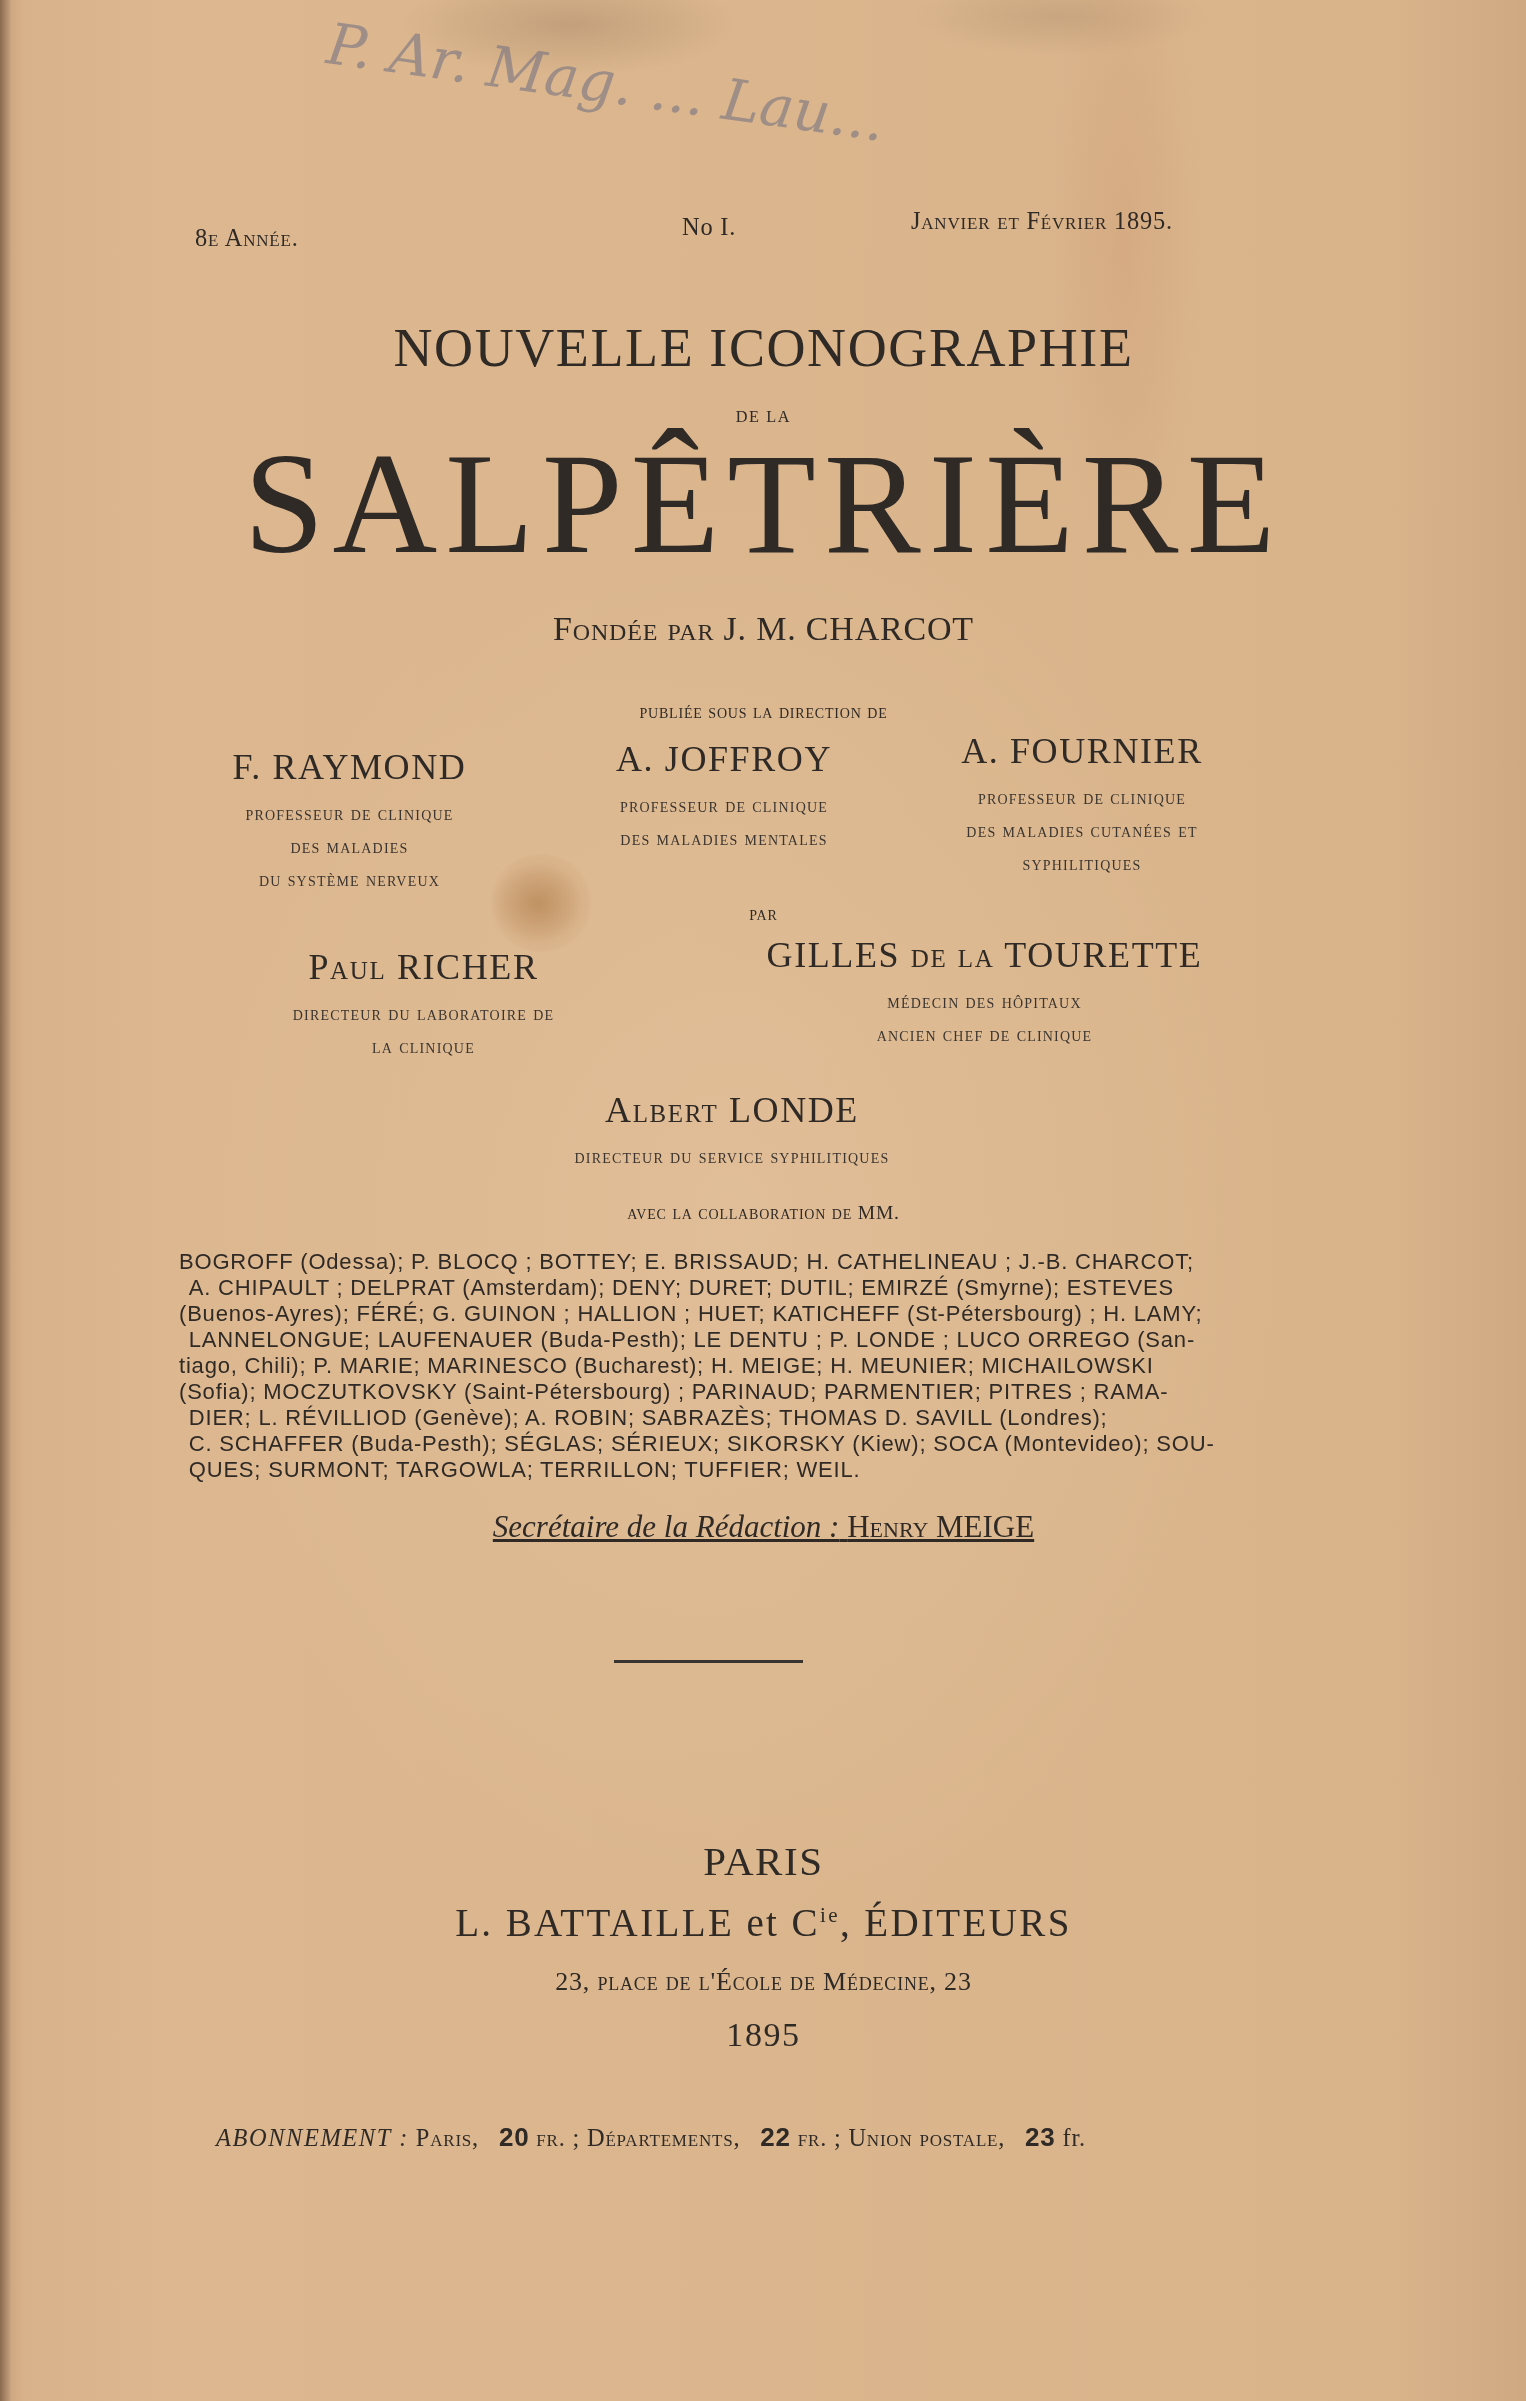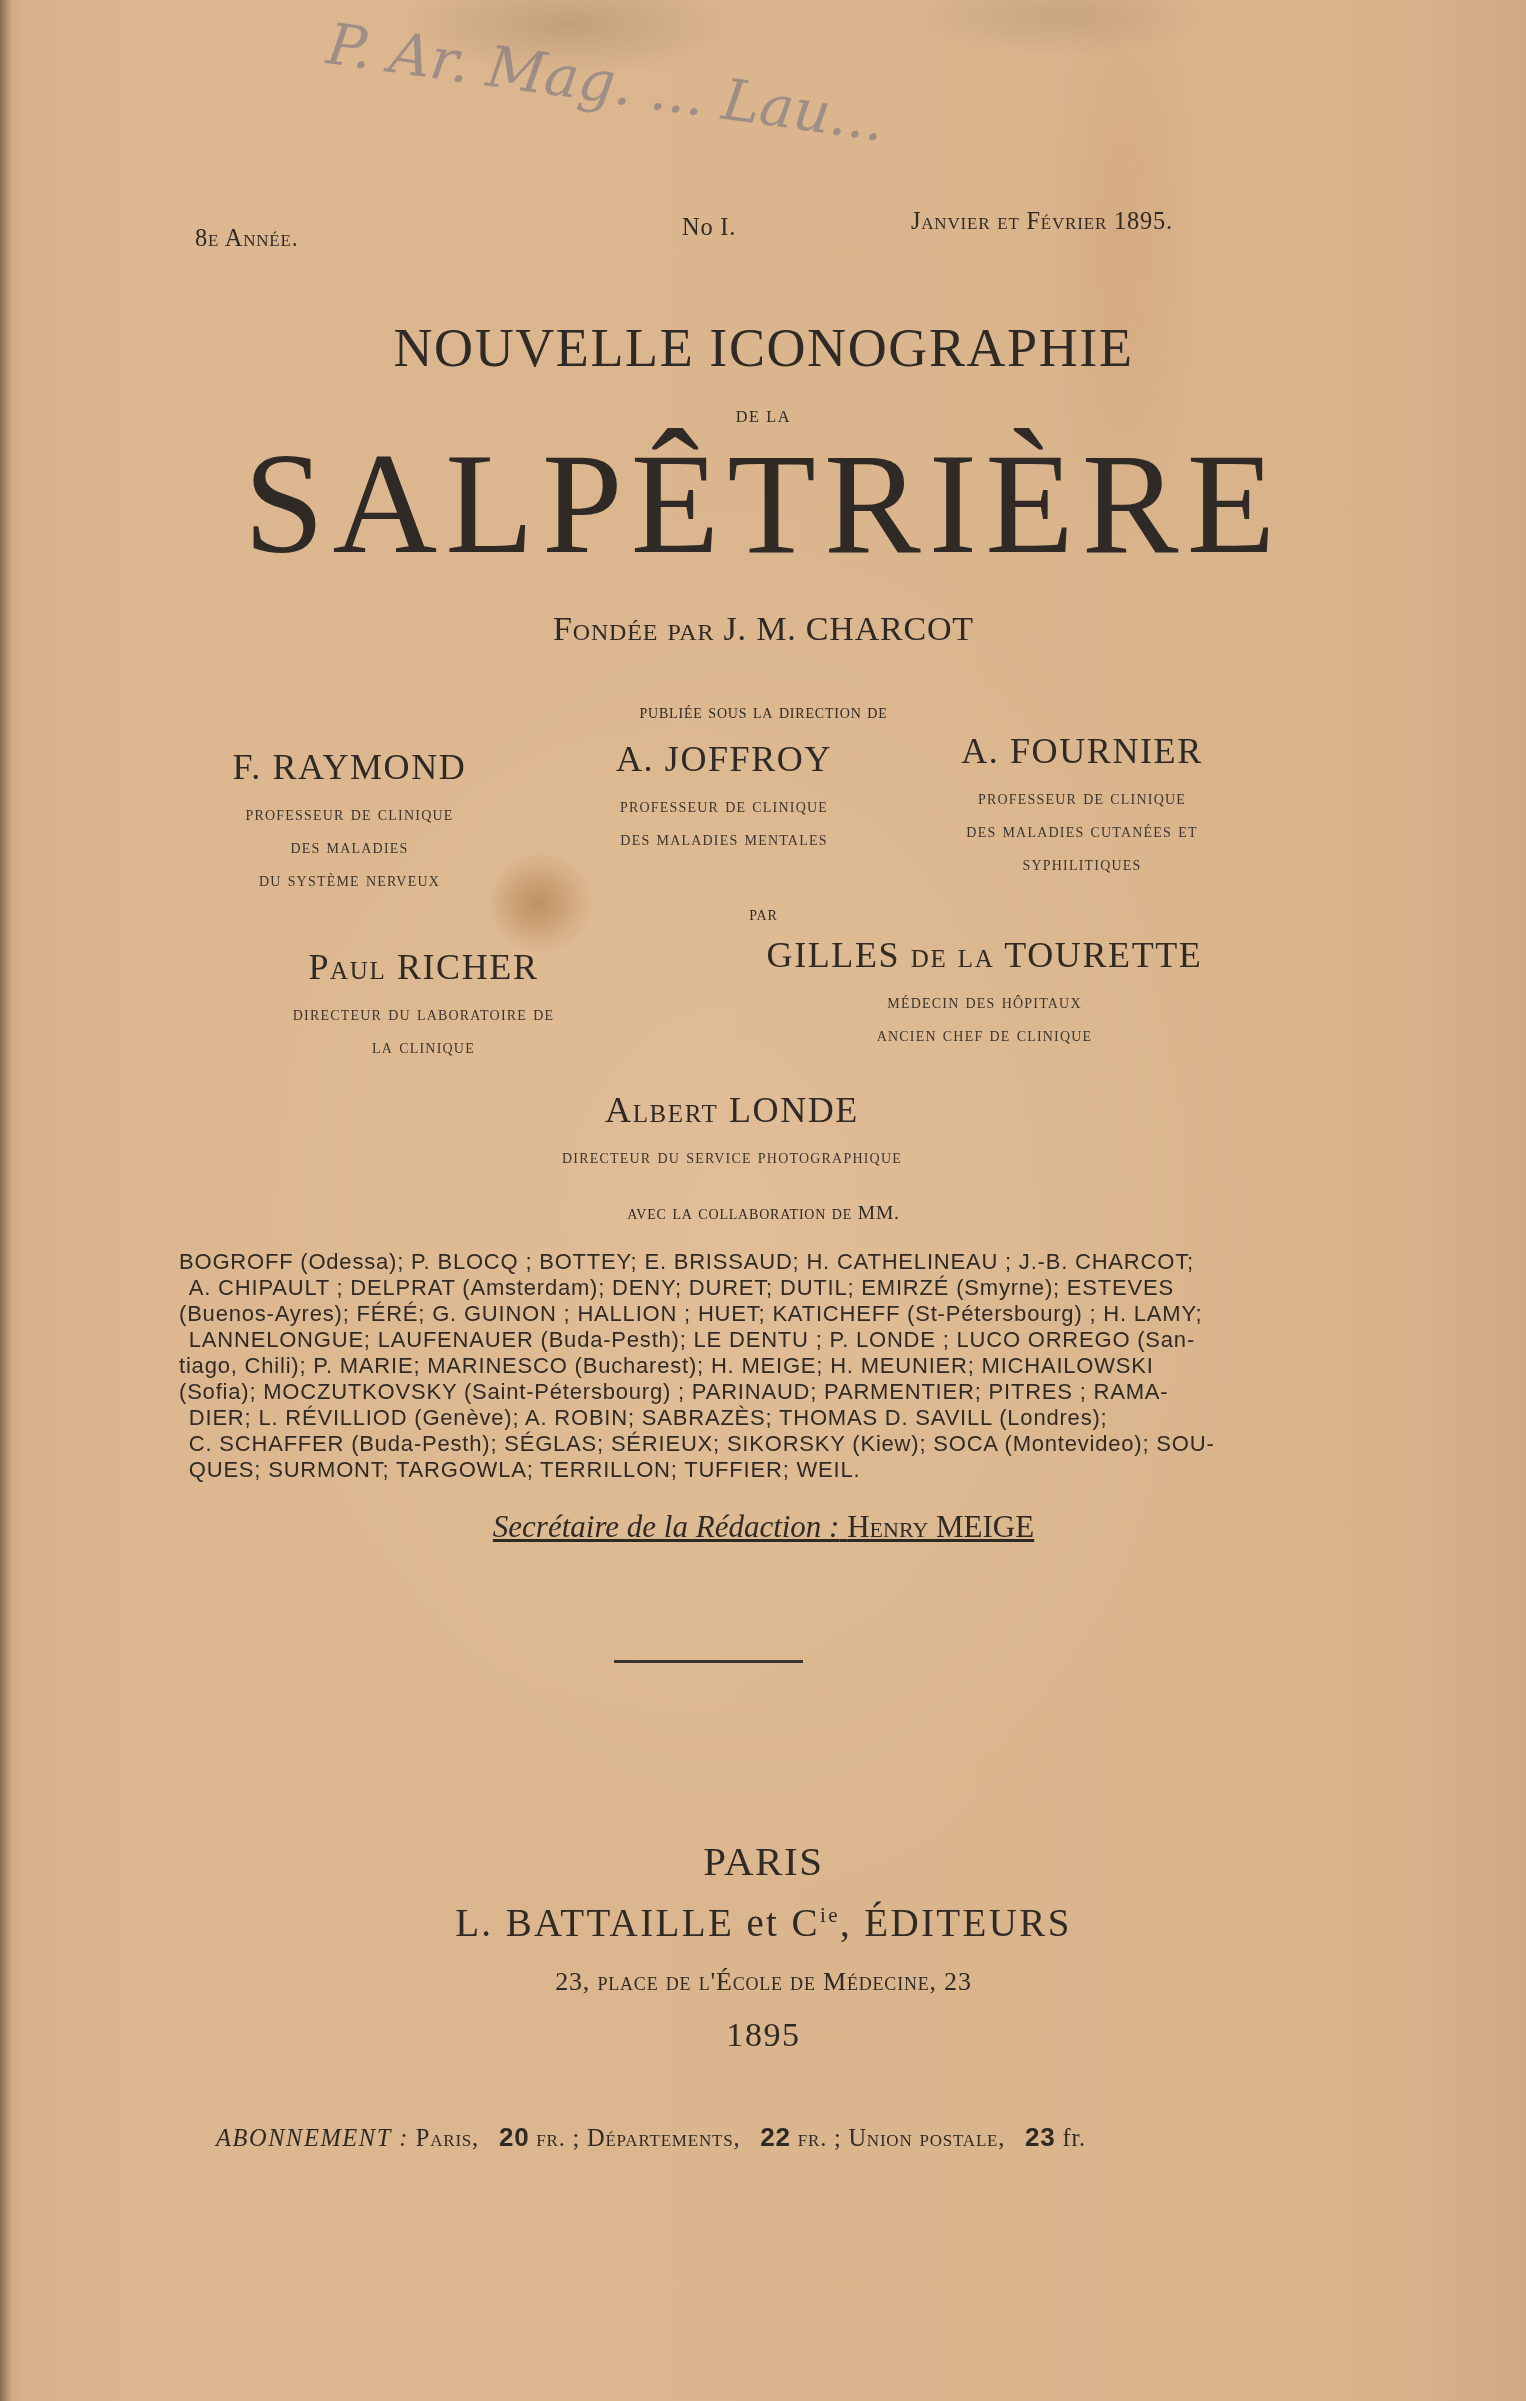--- a/index.html
+++ b/index.html
@@ -228,21 +228,21 @@
     <div class="director-name sc">GILLES de la TOURETTE</div>
     <div class="director-title sc">
       <div>médecin des hôpitaux</div>
       <div>ancien chef de clinique</div>
     </div>
   </div>
 
   <div class="director-col" style="left:439px; top:1091px; width:586px;">
     <div class="director-name sc">Albert LONDE</div>
     <div class="director-title sc">
-      <div>directeur du service photographique</div>
+      <div>directeur du service syphilitiques</div>
     </div>
   </div>
 
   <div class="center contributors-intro sc">avec la collaboration de MM.</div>
 
   <div class="contributors">
     <div>BOGROFF (Odessa); P. BLOCQ ; BOTTEY; E. BRISSAUD; H. CATHELINEAU ; J.-B. CHARCOT;</div>
     <div style="padding-left:9.8px;">A. CHIPAULT ; DELPRAT (Amsterdam); DENY; DURET; DUTIL; EMIRZÉ (Smyrne); ESTEVES</div>
     <div>(Buenos-Ayres); FÉRÉ; G. GUINON ; HALLION ; HUET; KATICHEFF (St-Pétersbourg) ; H. LAMY;</div>
     <div style="padding-left:9.8px;">LANNELONGUE; LAUFENAUER (Buda-Pesth); LE DENTU ; P. LONDE ; LUCO ORREGO (San-</div>

